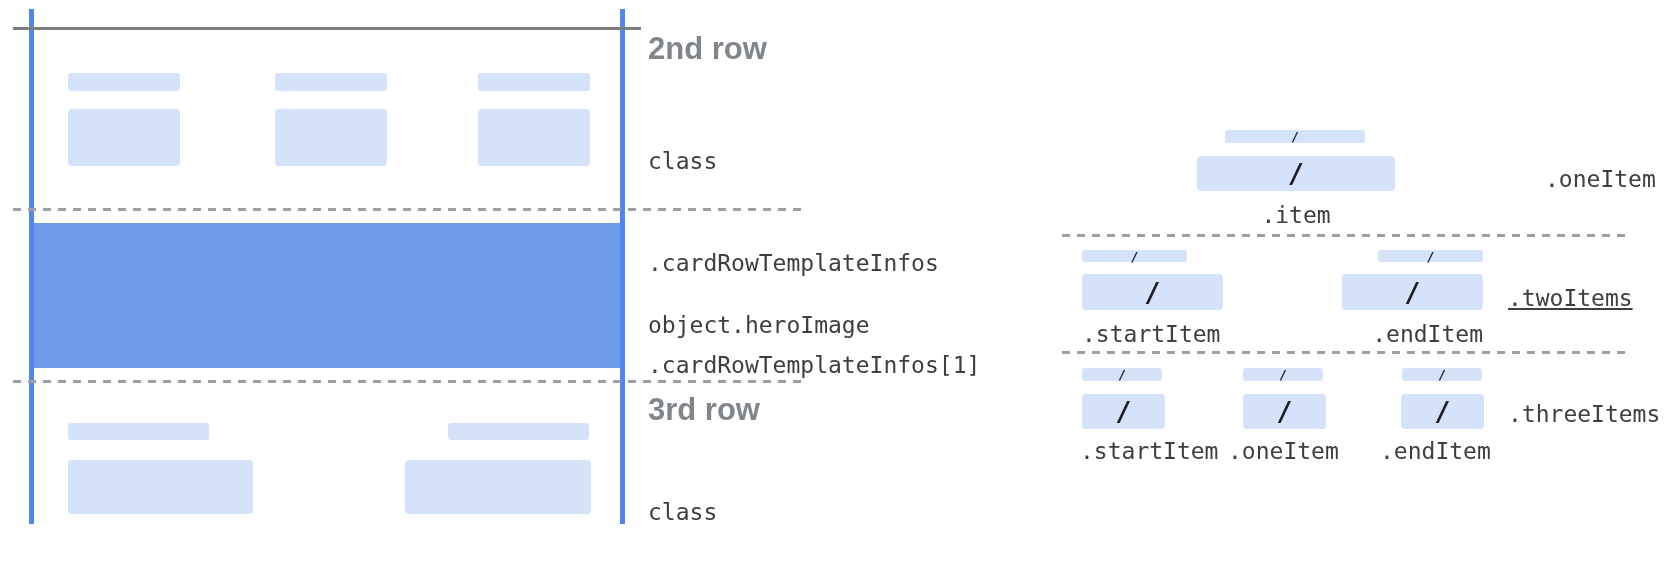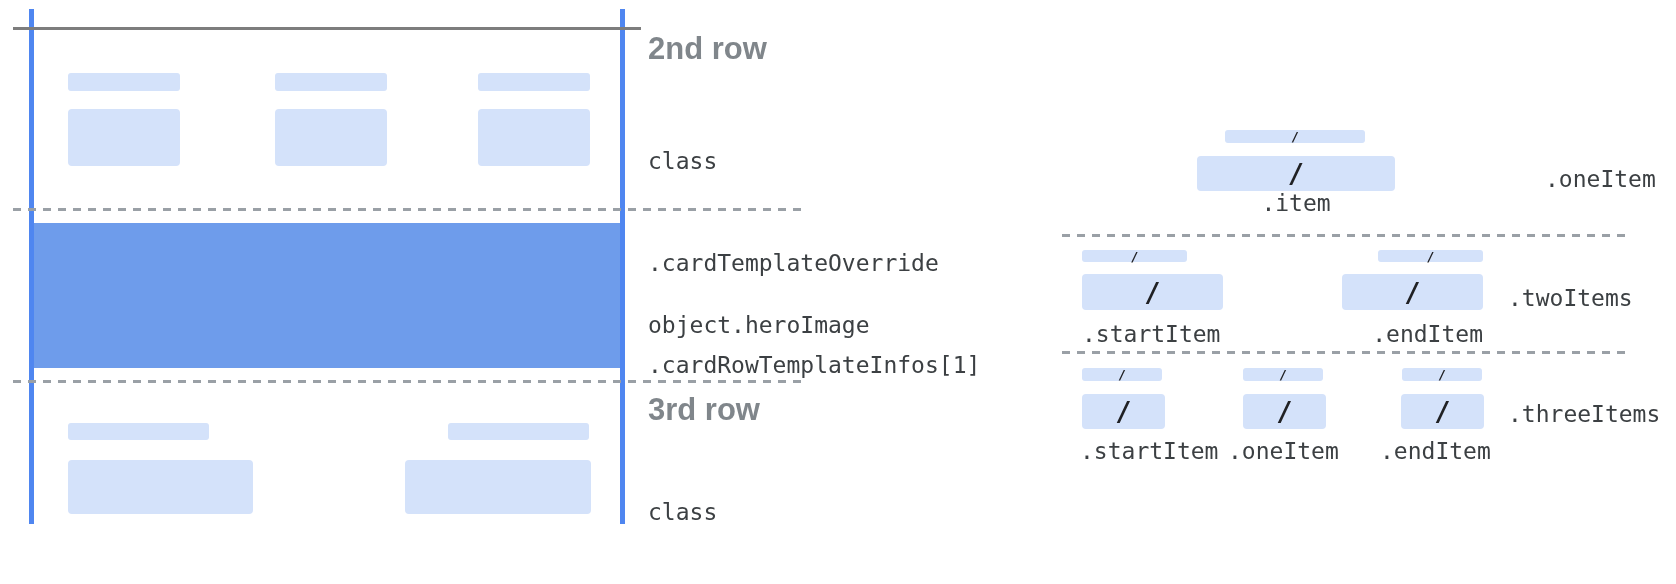--- a/index.html
+++ b/index.html
@@ -49,21 +49,21 @@
   <div class="hero" style="left:34px;top:223px;width:586px;height:145px;"></div>
 
   <div class="bar sm" style="left:68px;top:423px;width:141px;height:17px;"></div>
   <div class="bar" style="left:68px;top:460px;width:185px;height:54px;"></div>
   <div class="bar sm" style="left:448px;top:423px;width:141px;height:17px;"></div>
   <div class="bar" style="left:405px;top:460px;width:186px;height:54px;"></div>
 
   <div class="heading" style="left:648px;top:33px;">2nd row</div>
   <div class="code lh34" style="left:648px;top:76px;">
     <div>class</div>
-    <div>.cardTemplateOverride</div>
+    <div>.cardRowTemplateInfos</div>
     <div>.cardRowTemplateInfos[1]</div>
   </div>
 
   <div class="code" style="left:648px;top:250px;">
     <div>object.heroImage</div>
   </div>
 
   <div class="heading" style="left:648px;top:394px;">3rd row</div>
   <div class="code" style="left:648px;top:437px;">
     <div>class</div>
@@ -71,40 +71,40 @@
     
     
   </div>
 
   <div class="bar sm slashbar" style="left:1225px;top:130px;width:140px;height:13px;">
     <span class="slash-sm">/</span>
   </div>
   <div class="bar slashbar" style="left:1197px;top:156px;width:198px;height:35px;">
     <span class="slash-lg">/</span>
   </div>
-  <div class="code center" style="left:1197px;top:188px;width:198px;text-align:center;">.item</div>
+  <div class="code center" style="left:1197px;top:200px;width:198px;text-align:center;">.item</div>
   <div class="code" style="left:1510px;top:164px;margin-left:35px;">.oneItem</div>
 
   <div class="dash" style="left:1062px;top:234px;width:568px;"></div>
 
   <div class="bar sm slashbar" style="left:1082px;top:250px;width:105px;height:12px;">
     <span class="slash-sm">/</span>
   </div>
   <div class="bar slashbar" style="left:1082px;top:274px;width:141px;height:36px;">
     <span class="slash-lg">/</span>
   </div>
   <div class="bar sm slashbar" style="left:1378px;top:250px;width:105px;height:12px;">
     <span class="slash-sm">/</span>
   </div>
   <div class="bar slashbar" style="left:1342px;top:274px;width:141px;height:36px;">
     <span class="slash-lg">/</span>
   </div>
   <div class="code" style="left:1082px;top:319px;">.startItem</div>
   <div class="code right" style="left:1342px;top:319px;width:141px;">.endItem</div>
-  <div class="code" style="left:1508px;top:283px;">.twoItems</div>
+  <div class="code" style="left:1508px;top:283px;text-decoration:underline;">.twoItems</div>
 
   <div class="dash" style="left:1062px;top:351px;width:568px;"></div>
 
   <div class="bar sm slashbar" style="left:1082px;top:368px;width:80px;height:13px;">
     <span class="slash-sm">/</span>
   </div>
   <div class="bar slashbar" style="left:1082px;top:394px;width:83px;height:35px;">
     <span class="slash-lg">/</span>
   </div>
   <div class="bar sm slashbar" style="left:1243px;top:368px;width:80px;height:13px;">

